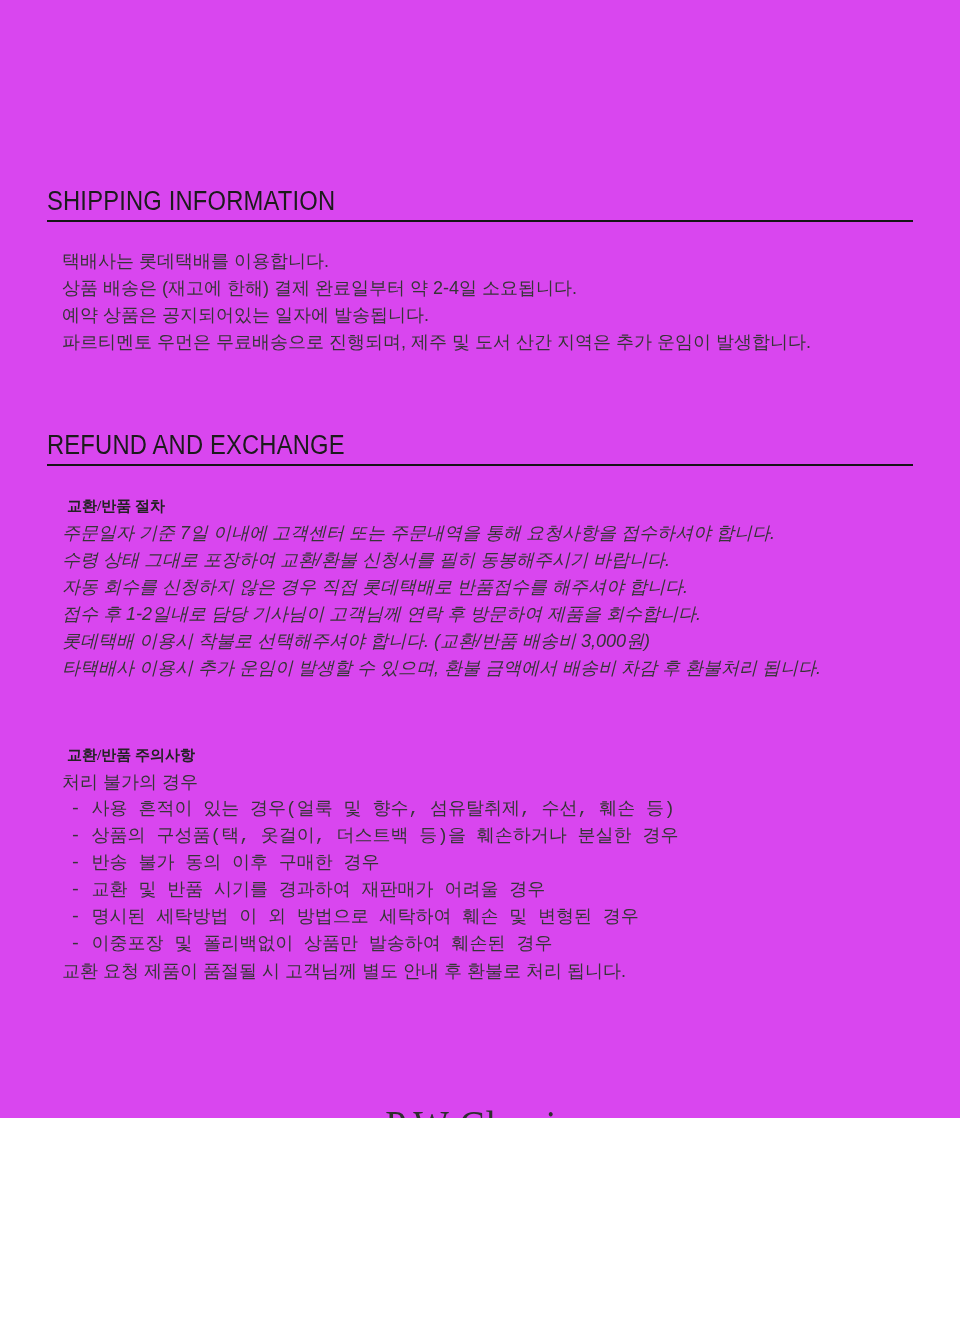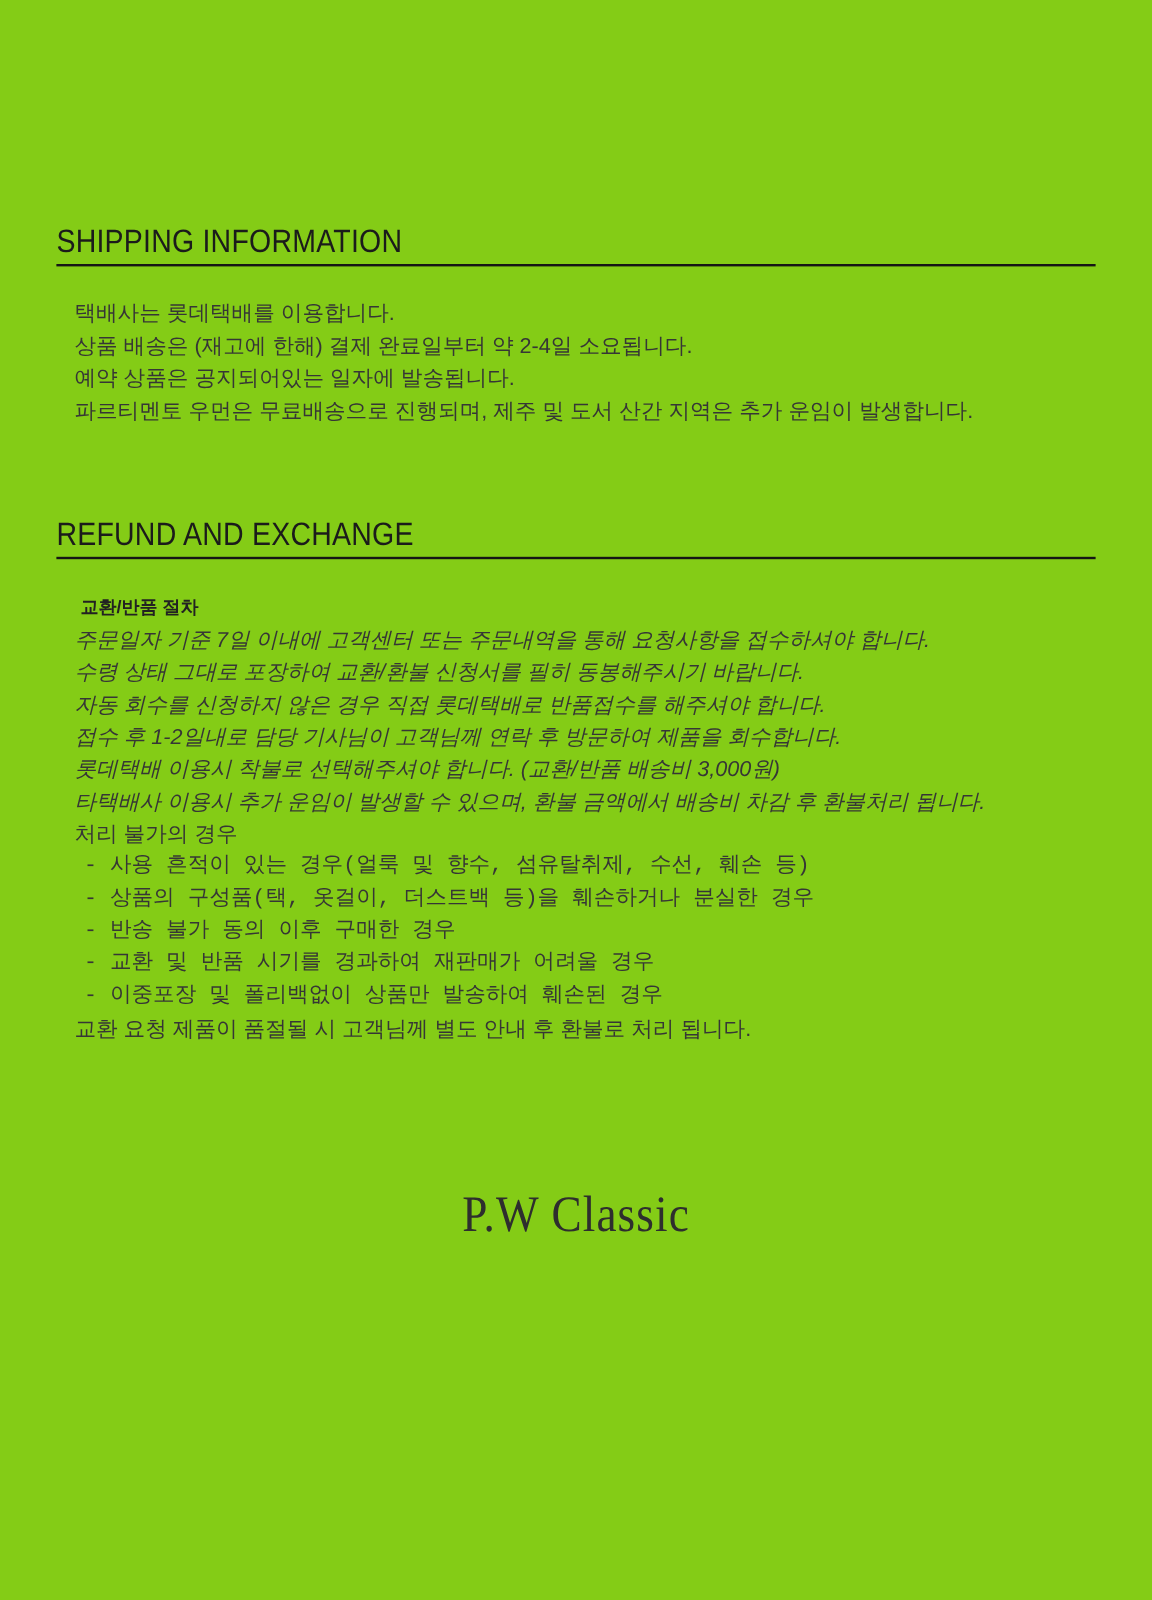--- a/index.html
+++ b/index.html
@@ -4,22 +4,22 @@
 <style>
   * { margin: 0; padding: 0; box-sizing: border-box; }
 
   html, body {
     background: #ffffff;
   }
 
   .page {
     position: relative;
     width: 960px;
-    height: 1333px;
-    background: #84cc16;
+    height: 1118px;
+    background: #d946ef;
     font-family: "Liberation Sans", "DejaVu Sans", sans-serif;
     overflow: hidden;
   }
 
   .content {
     padding: 0 47px;
   }
 
   
   .section-title {
@@ -54,20 +54,21 @@
   .block-procedure { margin-top: 0; font-style: italic; }
   .block-notice    { margin-top: 0; }
 
   .subheading {
     font-size: 15px;
     line-height: 27px;
     font-weight: 700;
     color: #222222;
     padding-left: 20px;
     white-space: nowrap;
+    font-family: Liberation Serif, serif;
   }
   .subheading-procedure { margin-top: 27px; }
   .subheading-notice    { margin-top: 60px; }
 
   .textblock p.bullet { padding-left: 23px; font-family: Liberation Mono, monospace; }
 
   
   .logo-wrap {
     margin-top: 118px;
     text-align: center;
@@ -109,26 +110,28 @@
       <h2 class="subheading subheading-procedure">교환/반품 절차</h2>
       <div class="textblock block-procedure">
         <p>주문일자 기준 7일 이내에 고객센터 또는 주문내역을 통해 요청사항을 접수하셔야 합니다.</p>
         <p>수령 상태 그대로 포장하여 교환/환불 신청서를 필히 동봉해주시기 바랍니다.</p>
         <p>자동 회수를 신청하지 않은 경우 직접 롯데택배로 반품접수를 해주셔야 합니다.</p>
         <p>접수 후 1-2일내로 담당 기사님이 고객님께 연락 후 방문하여 제품을 회수합니다.</p>
         <p>롯데택배 이용시 착불로 선택해주셔야 합니다. (교환/반품 배송비 3,000원)</p>
         <p>타택배사 이용시 추가 운임이 발생할 수 있으며, 환불 금액에서 배송비 차감 후 환불처리 됩니다.</p>
       </div>
 
+      <h2 class="subheading subheading-notice">교환/반품 주의사항</h2>
       <div class="textblock block-notice">
         <p>처리 불가의 경우</p>
         <p class="bullet">- 사용 흔적이 있는 경우(얼룩 및 향수, 섬유탈취제, 수선, 훼손 등)</p>
         <p class="bullet">- 상품의 구성품(택, 옷걸이, 더스트백 등)을 훼손하거나 분실한 경우</p>
         <p class="bullet">- 반송 불가 동의 이후 구매한 경우</p>
         <p class="bullet">- 교환 및 반품 시기를 경과하여 재판매가 어려울 경우</p>
+        <p class="bullet">- 명시된 세탁방법 이 외 방법으로 세탁하여 훼손 및 변형된 경우</p>
         <p class="bullet">- 이중포장 및 폴리백없이 상품만 발송하여 훼손된 경우</p>
         <p>교환 요청 제품이 품절될 시 고객님께 별도 안내 후 환불로 처리 됩니다.</p>
       </div>
     </section>
 
     <div class="logo-wrap">
       <span class="logo">P.W Classic</span>
     </div>
 
   </div>

